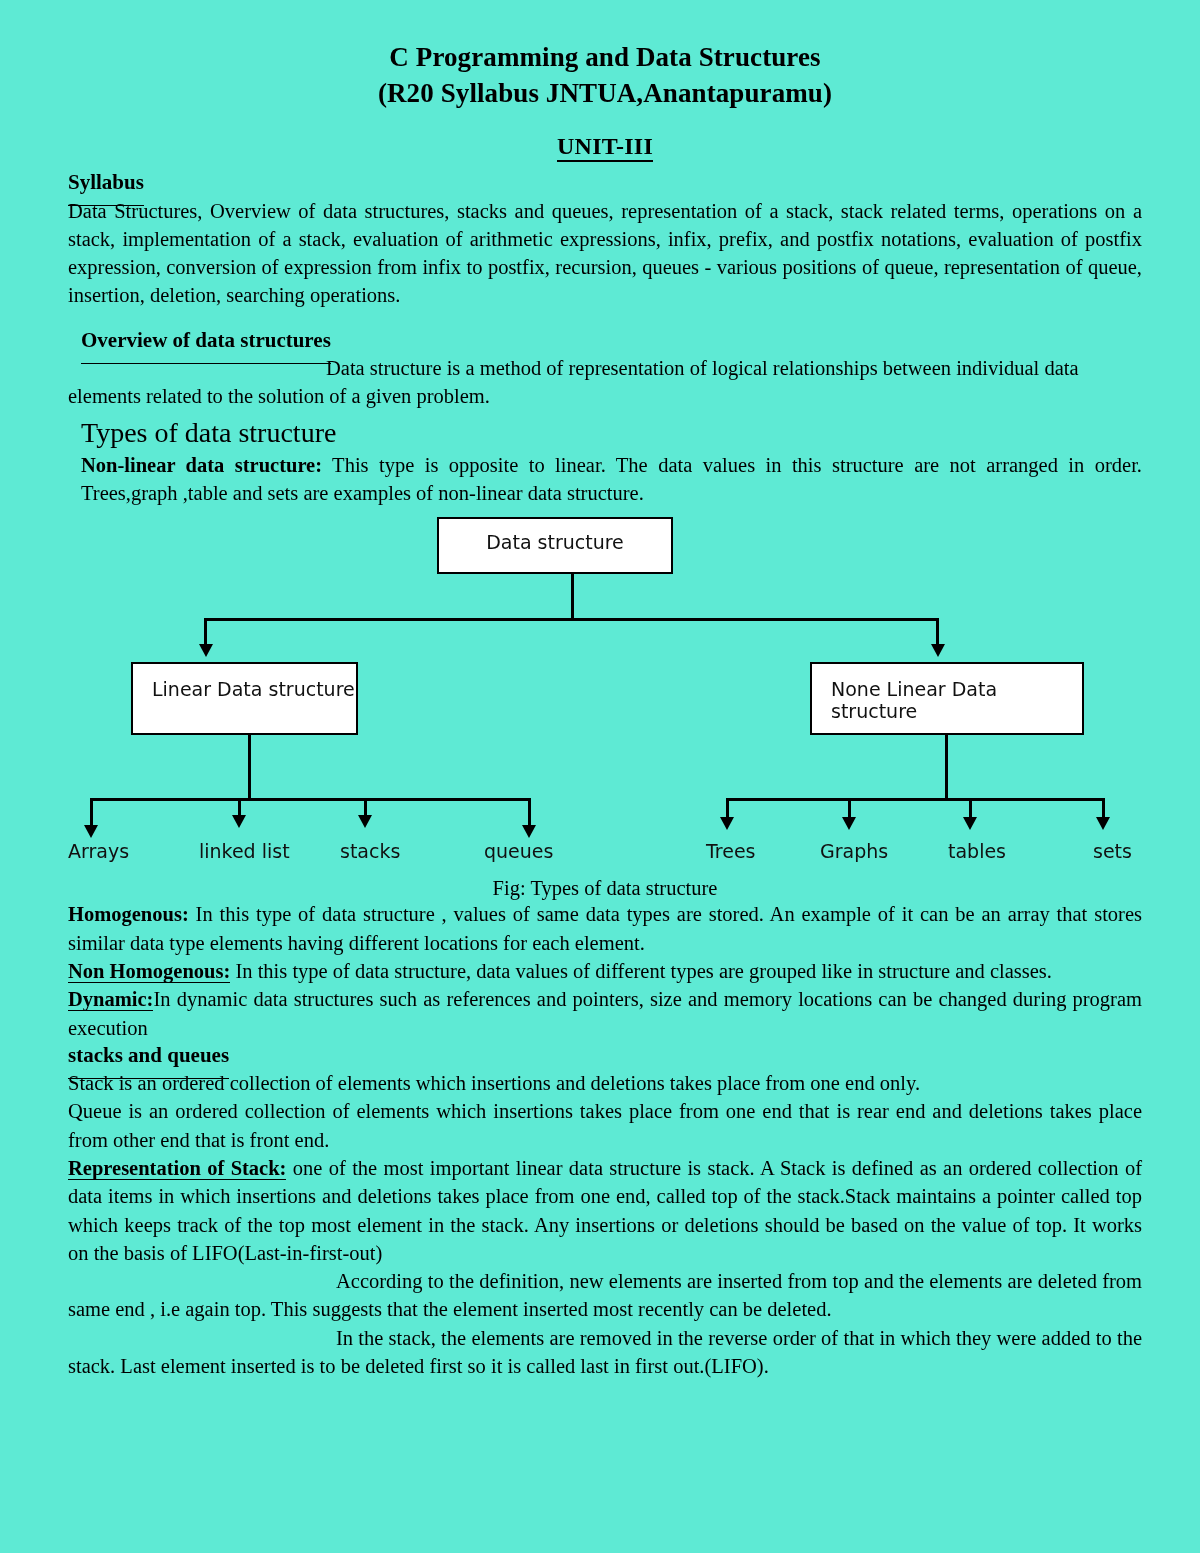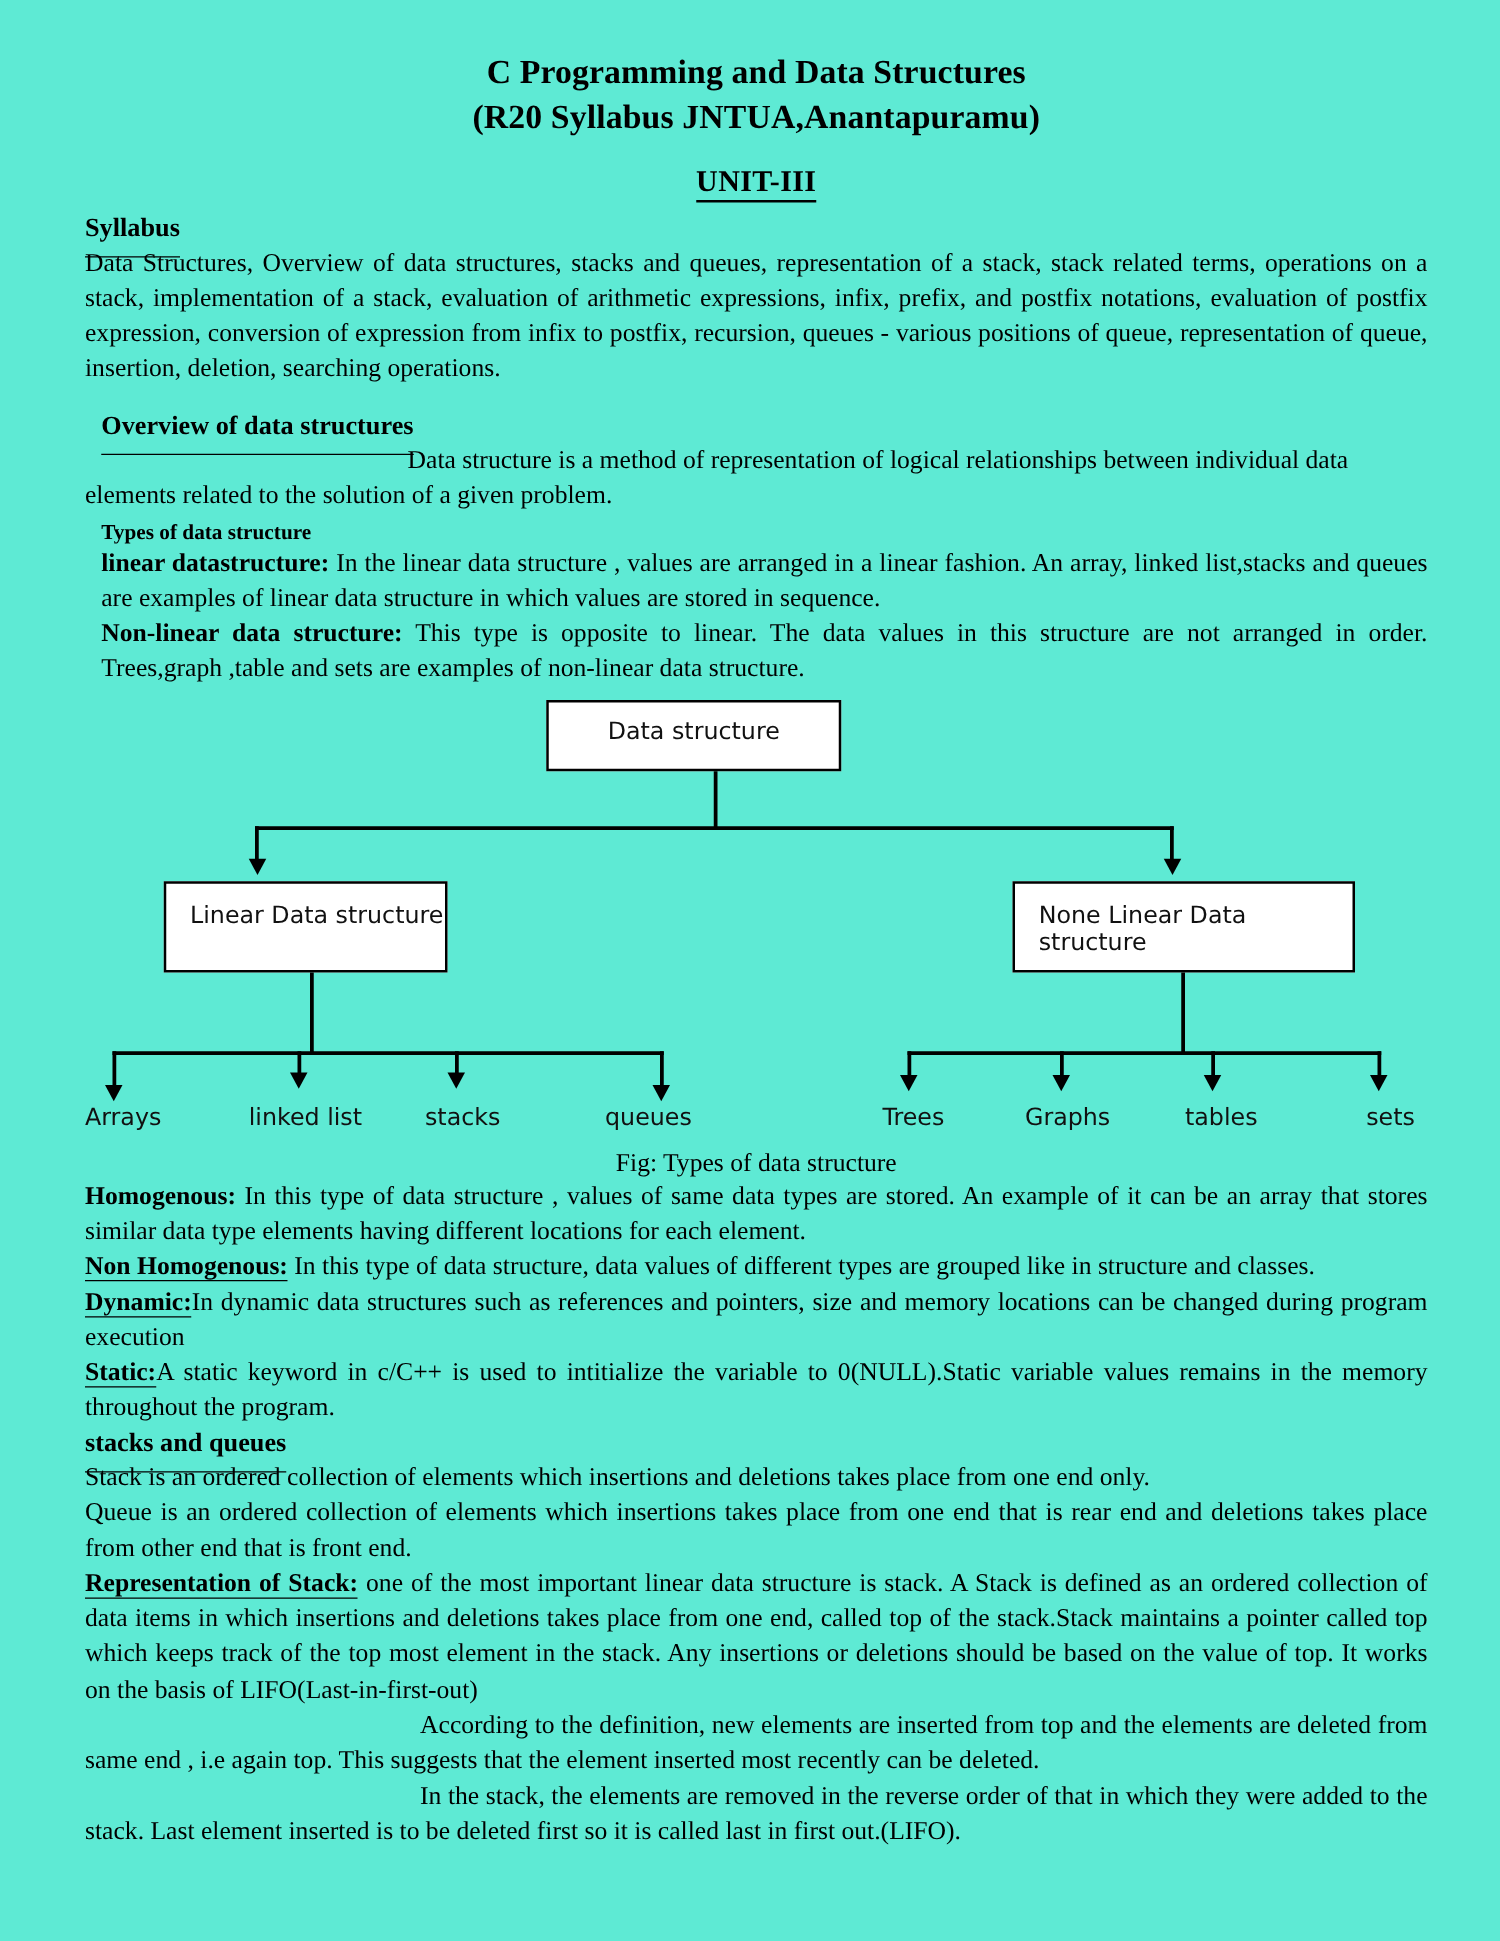--- a/index.html
+++ b/index.html
@@ -45,22 +45,22 @@
     margin: 22px 0 0 0;
     letter-spacing: 0.3px;
   }
   .unit-title span {
     border-bottom: 2px solid #000;
     padding-bottom: 1px;
   }
 
   
   .h-bold {
-    font-weight: bold;
-    font-size: 17px;
+    font-weight: normal;
+    font-size: 28px;
     margin: 4px 0 0 0;
     line-height: 1.30;
   }
   .h-bold-u {
     font-weight: bold;
     font-size: 21px;
     margin: 0;
     line-height: 1.30;
   }
   .h-bold-u span {
@@ -169,23 +169,20 @@
       <span>Overview of data structures</span>
     </div>
     <p class="body">
       <span class="tab-lead"></span><span>Data structure is a method of representation of logical relationships between individual data elements related to the solution of a given problem.</span>
     </p>
 
     <div class="h-bold indent-sm">
       <span>Types of data structure</span>
     </div>
 
-    <p class="body just indent-sm">
-      <span class="b">linear datastructure:</span><span> In the linear data structure , values are arranged in a linear fashion. An array, linked list,stacks and queues are examples of linear data structure in which values are stored in sequence.</span>
-    </p>
 
     <p class="body just indent-sm">
       <span class="b">Non-linear data structure:</span><span> This type is opposite to linear. The data values in this structure are not arranged in order. Trees,graph ,table and sets are examples of non-linear data structure.</span>
     </p>
 
     <div class="diagram">
 
       <div class="node node-root">
         <div class="label">Data structure</div>
       </div>
@@ -241,23 +238,20 @@
 
     <p class="body just">
       <span class="b">Homogenous:</span><span> In this type of data structure , values of same data types are stored. An example of it can be an array that stores similar data type elements having different locations for each element.</span>
     </p>
     <p class="body just">
       <span class="bu">Non Homogenous:</span><span> In this type of data structure, data values of different types are grouped like in structure and classes.</span>
     </p>
     <p class="body just">
       <span class="bu">Dynamic:</span><span>In dynamic data structures such as references and pointers, size and memory locations can be changed during program execution</span>
     </p>
-    <p class="body just">
-      <span class="bu">Static:</span><span>A static keyword in c/C++ is used to intitialize the variable to 0(NULL).Static variable values remains in the memory throughout the program.</span>
-    </p>
 
     <div class="h-bold-u">
       <span>stacks and queues</span>
     </div>
     <p class="body">Stack is an ordered collection of elements which insertions and deletions takes place from one end only.</p>
     <p class="body just">Queue is an ordered collection of elements which insertions takes place from one end that is rear end and deletions takes place from other end that is front end.</p>
 
     <p class="body just">
       <span class="bu">Representation of Stack:</span><span>  one of the most important linear data structure is stack. A Stack is defined as an ordered collection of data items in which insertions and deletions takes place from one end, called top of the stack.Stack maintains a pointer called top which keeps track of the top most element in the stack. Any insertions or deletions should be based on the value of top. It works on the basis of LIFO(Last-in-first-out)</span>
     </p>

